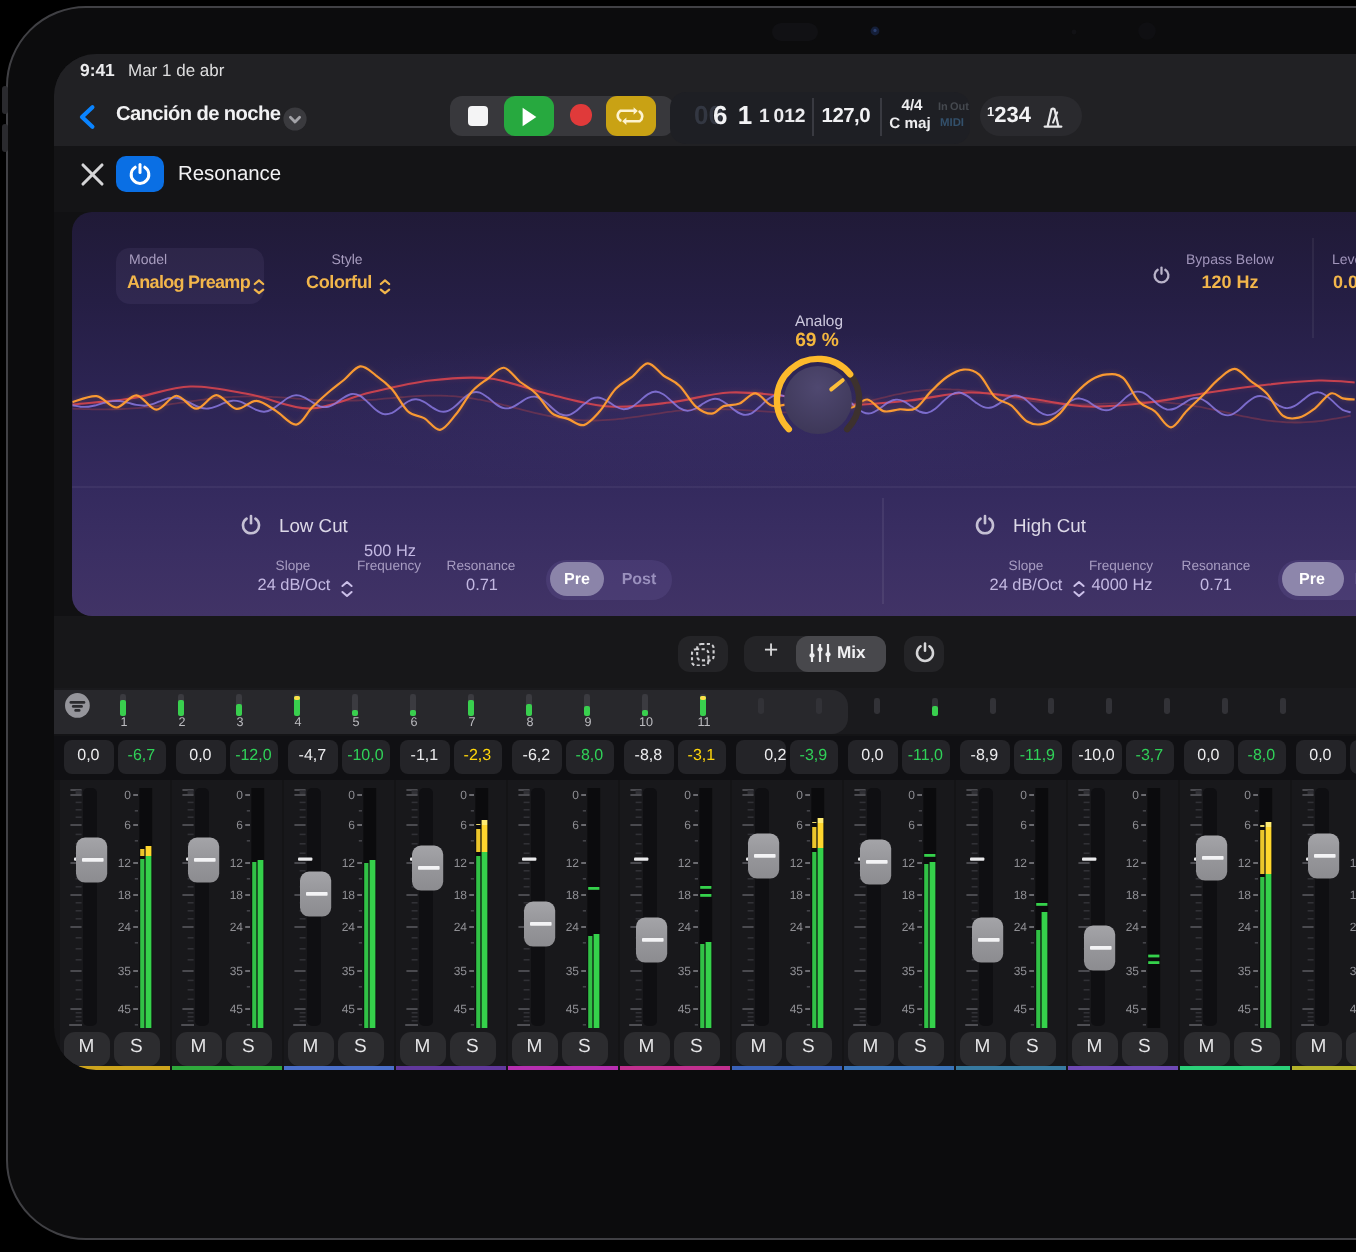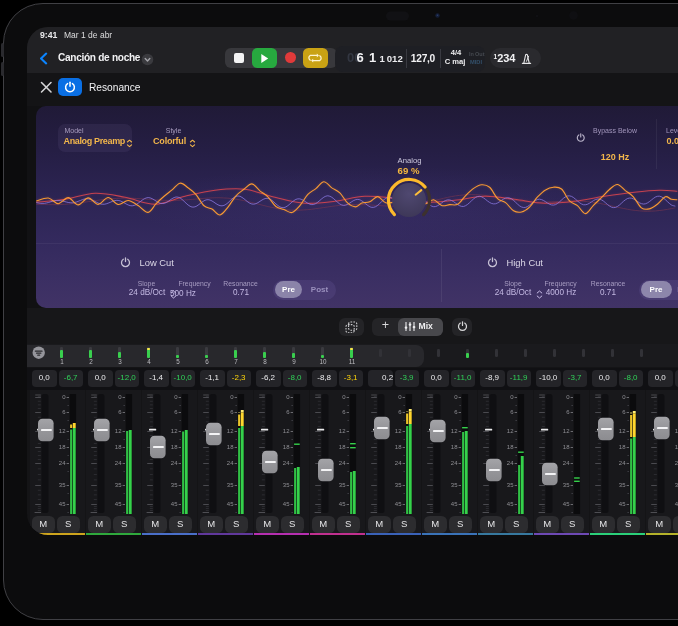--- a/index.html
+++ b/index.html
@@ -104,21 +104,21 @@
 <div style="position:absolute;left:102.5px;top:109.8px;width:80px;text-align:center;font-size:9px;color:#f2b64b;font-weight:700;line-height:1.1;letter-spacing:-0.2px;">Colorful</div>
 <svg style="position:absolute;left:161.5px;top:111.8px;" width="7" height="9" viewBox="0 0 7 9">
       <polyline points="1.4,3 3.5,1.2 5.6,3" fill="none" stroke="#f2b64b" stroke-width="1.1" stroke-linecap="round" stroke-linejoin="round"></polyline>
       <polyline points="1.4,5.8 3.5,7.6 5.6,5.8" fill="none" stroke="#f2b64b" stroke-width="1.1" stroke-linecap="round" stroke-linejoin="round"></polyline>
     </svg>
 <svg style="position:absolute;left:548.5px;top:106.0px;" width="10" height="10" viewBox="0 0 10 10">
       <path d="M4.75,0.8 L4.75,3.9" stroke="#b9b3c9" stroke-width="1.15" stroke-linecap="round"></path>
       <path d="M2.85,1.9 A3.45,3.45 0 1 0 6.65,1.9" fill="none" stroke="#b9b3c9" stroke-width="1.15" stroke-linecap="round"></path>
     </svg>
 <div style="position:absolute;left:548.0px;top:100.2px;width:80px;text-align:center;font-size:7px;color:#a195bb;font-weight:500;line-height:1.1;">Bypass Below</div>
-<div style="position:absolute;left:558.0px;top:109.8px;width:60px;text-align:center;font-size:9px;color:#f2b64b;font-weight:700;line-height:1.1;margin-top:16px;">120 Hz</div>
+<div style="position:absolute;left:558.0px;top:109.8px;width:60px;text-align:center;font-size:9px;color:#f2b64b;font-weight:700;line-height:1.1;">120 Hz</div>
 <div class="" style="left:628.8px;top:92.0px;width:1.0px;height:50.0px;background:rgba(255,255,255,0.06);"></div>
 <div style="position:absolute;left:639.0px;top:100.2px;white-space:nowrap;font-size:7px;color:#a195bb;font-weight:500;line-height:1.1;">Level&nbsp;Trim</div>
 <div style="position:absolute;left:639.5px;top:109.8px;white-space:nowrap;font-size:9px;color:#f2b64b;font-weight:700;line-height:1.1;">0.0&nbsp;dB</div>
 <div style="position:absolute;left:352.5px;top:129.6px;width:60px;text-align:center;font-size:7.7px;color:#ccc8dd;font-weight:500;line-height:1.1;">Analog</div>
 <div style="position:absolute;left:351.5px;top:138.6px;width:60px;text-align:center;font-size:9.6px;color:#f4b73e;font-weight:700;line-height:1.1;">69 %</div>
 <svg style="position:absolute;left:352.7px;top:143.5px;" width="58" height="58" viewBox="0 0 58 58">
       <path d="M45.08,16.12 A20.6,20.6 0 0 1 43.57,43.57" fill="none" stroke="#3d312e" stroke-width="3.2" stroke-linecap="round"></path>
       <path d="M14.43,43.57 A20.6,20.6 0 1 1 45.08,16.12" fill="none" stroke="#fdba2c" stroke-width="3.2" stroke-linecap="round"></path>
       <defs>
         <radialGradient id="kg" cx="50%" cy="32%" r="75%">
@@ -136,21 +136,21 @@
       <path d="M3.3,2.3 A4,4 0 1 0 7.7,2.3" fill="none" stroke="#c5c0d4" stroke-width="1.3" stroke-linecap="round"></path>
     </svg>
 <div style="position:absolute;left:112.5px;top:230.5px;white-space:nowrap;font-size:9.4px;color:#dcd8e7;font-weight:500;line-height:1.1;">Low Cut</div>
 <div style="position:absolute;left:94.5px;top:253.0px;width:50px;text-align:center;font-size:6.8px;color:#a89dc2;font-weight:500;line-height:1.1;">Slope</div>
 <div style="position:absolute;left:90.0px;top:261.3px;width:60px;text-align:center;font-size:8.2px;color:#c3b8e2;font-weight:500;line-height:1.1;">24 dB/Oct</div>
 <svg style="position:absolute;left:142.5px;top:262.8px;" width="7" height="9" viewBox="0 0 7 9">
       <polyline points="1.2,3 3.5,1 5.8,3" fill="none" stroke="#cbbfe9" stroke-width="1" stroke-linecap="round" stroke-linejoin="round"></polyline>
       <polyline points="1.2,6 3.5,8 5.8,6" fill="none" stroke="#cbbfe9" stroke-width="1" stroke-linecap="round" stroke-linejoin="round"></polyline>
     </svg>
 <div style="position:absolute;left:142.5px;top:253.0px;width:50px;text-align:center;font-size:6.8px;color:#a89dc2;font-weight:500;line-height:1.1;">Frequency</div>
-<div style="position:absolute;left:143.0px;top:262px;width:50px;font-size:8.2px;color:#c3b8e2;font-weight:500;line-height:1.1;">500 Hz</div>
+<div style="position:absolute;left:143.0px;top:244px;width:50px;text-align:center;font-size:8.2px;color:#c3b8e2;font-weight:500;line-height:1.1;">500 Hz</div>
 <div style="position:absolute;left:188.5px;top:253.0px;width:50px;text-align:center;font-size:6.8px;color:#a89dc2;font-weight:500;line-height:1.1;">Resonance</div>
 <div style="position:absolute;left:189.0px;top:261.3px;width:50px;text-align:center;font-size:8.2px;color:#c3b8e2;font-weight:500;line-height:1.1;">0.71</div>
 <div class="" style="left:246.3px;top:252.5px;width:62.7px;height:20.5px;background:rgba(150,130,210,0.13);border-radius:10px;"></div>
 <div class="" style="left:248.3px;top:254.2px;width:26.5px;height:17.0px;background:#8b84a9;border-radius:8.5px;"></div>
 <div style="position:absolute;left:246.5px;top:258.8px;width:30px;text-align:center;font-size:8px;color:#ffffff;font-weight:700;line-height:1.1;">Pre</div>
 <div style="position:absolute;left:277.5px;top:258.8px;width:30px;text-align:center;font-size:8px;color:#9a90bd;font-weight:600;line-height:1.1;">Post</div>
 <svg style="position:absolute;left:459.5px;top:229.8px;" width="11" height="11" viewBox="0 0 11 11">
       <path d="M5.5,1 L5.5,4.6" stroke="#c5c0d4" stroke-width="1.3" stroke-linecap="round"></path>
       <path d="M3.3,2.3 A4,4 0 1 0 7.7,2.3" fill="none" stroke="#c5c0d4" stroke-width="1.3" stroke-linecap="round"></path>
     </svg>
@@ -249,21 +249,21 @@
 <div class="" style="left:0.0px;top:340.5px;width:651.0px;height:22.5px;background:#101013;"></div>
 <div class="" style="left:5.0px;top:343.0px;width:24.5px;height:16.5px;background:#242428;border-radius:4px;"></div>
 <div style="position:absolute;left:4.2px;top:347.0px;width:26px;text-align:center;font-size:8px;color:#ececee;font-weight:500;line-height:1.1;">0,0</div>
 <div class="" style="left:31.5px;top:343.0px;width:24.5px;height:16.5px;background:#242428;border-radius:4px;"></div>
 <div style="position:absolute;left:29.7px;top:347.0px;width:28px;text-align:center;font-size:8px;color:#30d158;font-weight:500;line-height:1.1;">-6,7</div>
 <div class="" style="left:61.0px;top:343.0px;width:24.5px;height:16.5px;background:#242428;border-radius:4px;"></div>
 <div style="position:absolute;left:60.2px;top:347.0px;width:26px;text-align:center;font-size:8px;color:#ececee;font-weight:500;line-height:1.1;">0,0</div>
 <div class="" style="left:87.5px;top:343.0px;width:24.5px;height:16.5px;background:#242428;border-radius:4px;"></div>
 <div style="position:absolute;left:85.7px;top:347.0px;width:28px;text-align:center;font-size:8px;color:#30d158;font-weight:500;line-height:1.1;">-12,0</div>
 <div class="" style="left:117.0px;top:343.0px;width:24.5px;height:16.5px;background:#242428;border-radius:4px;"></div>
-<div style="position:absolute;left:116.2px;top:347.0px;width:26px;text-align:center;font-size:8px;color:#ececee;font-weight:500;line-height:1.1;">-1,4</div>
+<div style="position:absolute;left:116.2px;top:347.0px;width:26px;text-align:center;font-size:8px;color:#ececee;font-weight:500;line-height:1.1;">-4,7</div>
 <div class="" style="left:143.5px;top:343.0px;width:24.5px;height:16.5px;background:#242428;border-radius:4px;"></div>
 <div style="position:absolute;left:141.7px;top:347.0px;width:28px;text-align:center;font-size:8px;color:#30d158;font-weight:500;line-height:1.1;">-10,0</div>
 <div class="" style="left:173.0px;top:343.0px;width:24.5px;height:16.5px;background:#242428;border-radius:4px;"></div>
 <div style="position:absolute;left:172.2px;top:347.0px;width:26px;text-align:center;font-size:8px;color:#ececee;font-weight:500;line-height:1.1;">-1,1</div>
 <div class="" style="left:199.5px;top:343.0px;width:24.5px;height:16.5px;background:#242428;border-radius:4px;"></div>
 <div style="position:absolute;left:197.7px;top:347.0px;width:28px;text-align:center;font-size:8px;color:#ffd60a;font-weight:500;line-height:1.1;">-2,3</div>
 <div class="" style="left:229.0px;top:343.0px;width:24.5px;height:16.5px;background:#242428;border-radius:4px;"></div>
 <div style="position:absolute;left:228.2px;top:347.0px;width:26px;text-align:center;font-size:8px;color:#ececee;font-weight:500;line-height:1.1;">-6,2</div>
 <div class="" style="left:255.5px;top:343.0px;width:24.5px;height:16.5px;background:#242428;border-radius:4px;"></div>
 <div style="position:absolute;left:253.7px;top:347.0px;width:28px;text-align:center;font-size:8px;color:#30d158;font-weight:500;line-height:1.1;">-8,0</div>

